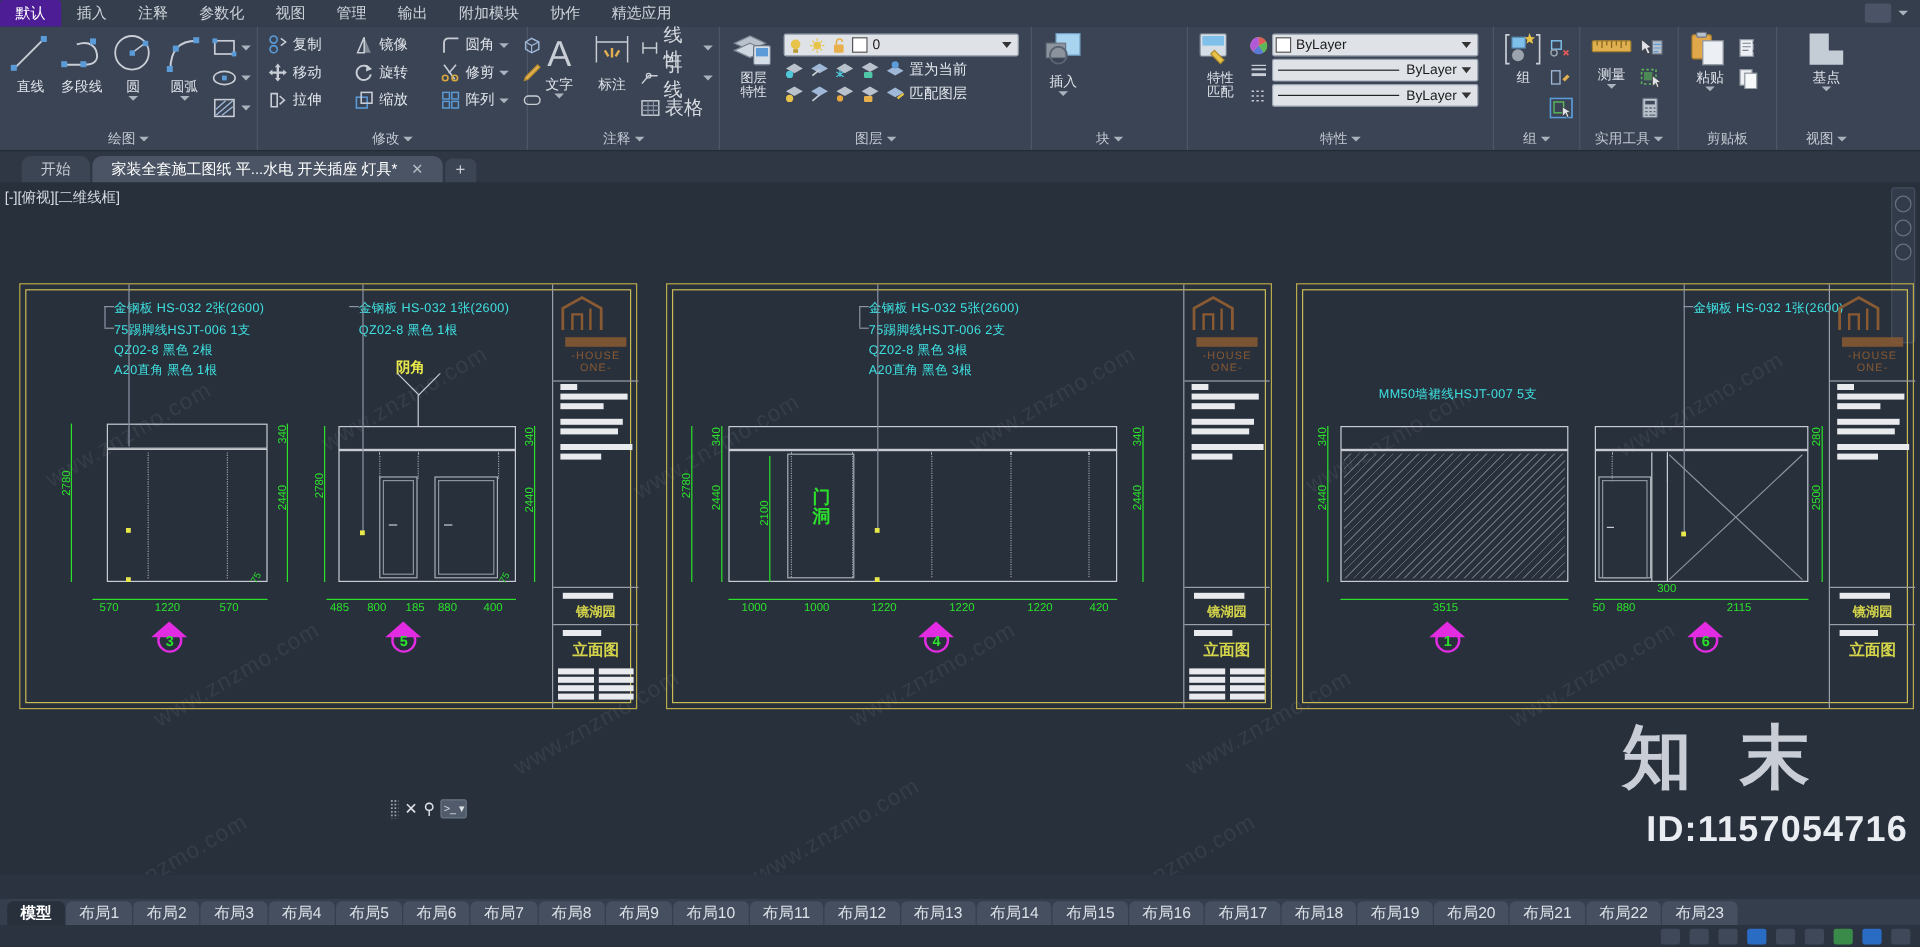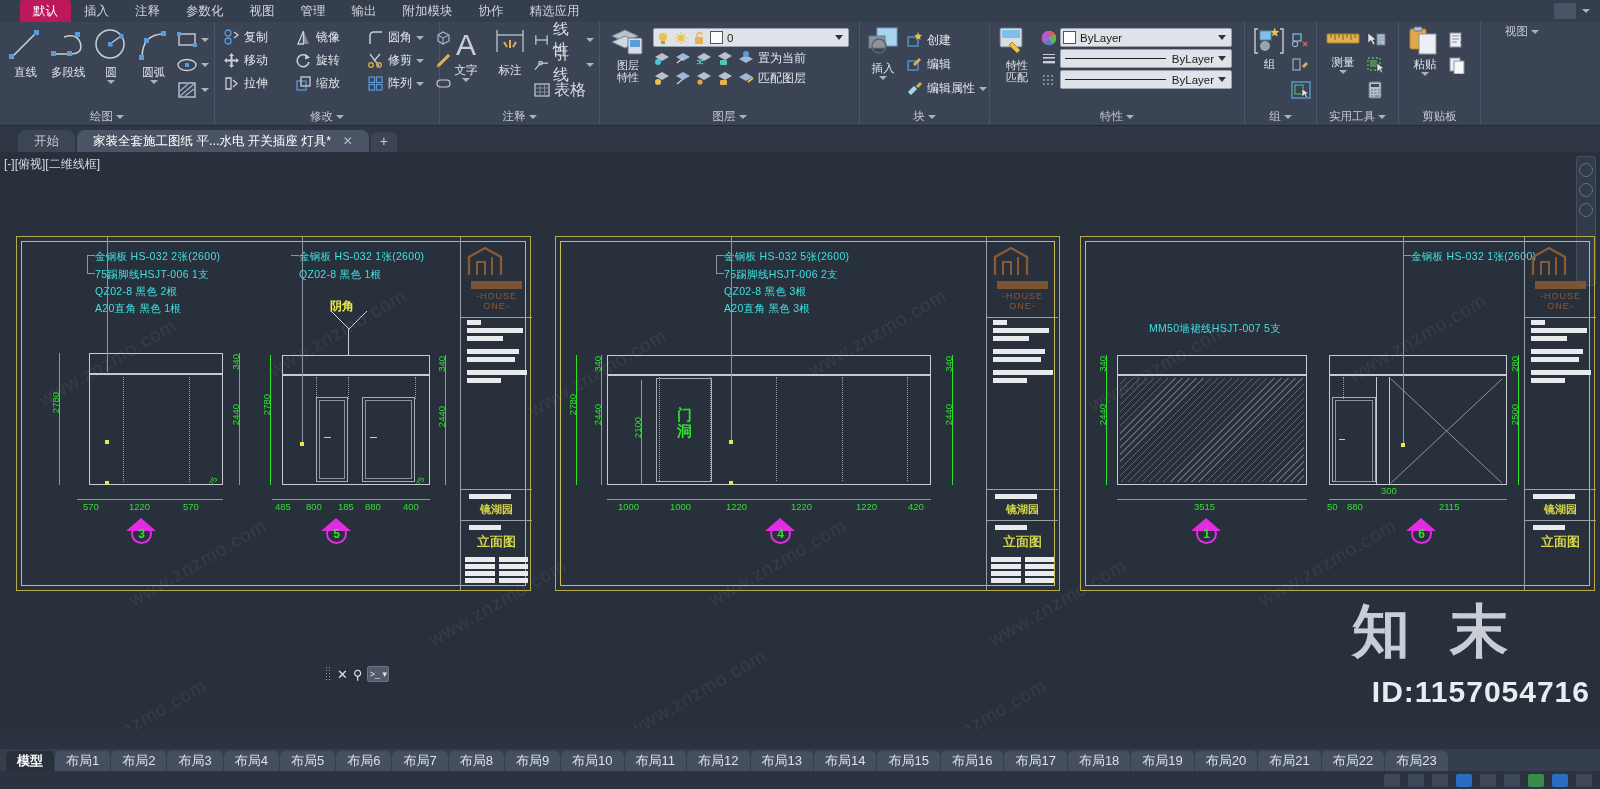--- a/index.html
+++ b/index.html
@@ -11,21 +11,21 @@
   }
   
   .ribbon-tabs {
     height:22px; background:#353e4d; display:flex; align-items:stretch;
     position:relative; z-index:5;
   }
   .rtab {
     padding:0 13px; font-size:12.5px; color:#cfd4db; line-height:22px;
     cursor:default; white-space:nowrap;
   }
-  .rtab.active { background:#be185d; color:#fff; border-top:1px solid #5b6辛;margin-left:20px; }
+  .rtab.active { background:#4c1d95; color:#fff; border-top:1px solid #5b6辛; }
   .rtab.active { border-radius:3px 3px 0 0; }
   .qa-right { margin-left:auto; display:flex; align-items:center; gap:6px; padding-right:10px;}
   .qa-icn { width:22px;height:16px;background:#4a5466;border-radius:2px; display:inline-block;}
   .tri { width:0;height:0;border-left:4px solid transparent;border-right:4px solid transparent;border-top:4px solid #aab2bd; display:inline-block;}
   
   .ribbon {
     height:104px; background:#3b4454; display:flex; align-items:stretch;
     border-bottom:1px solid #222a36; position:relative;
   }
   .panel { display:flex; flex-direction:column; border-right:1px solid #4d5costs; border-right:1px solid #4d5668; position:relative; }
@@ -481,44 +481,20 @@
         <span class="icn">
           <svg width="36" height="34" viewBox="0 0 36 34">
               <rect x="12" y="2" width="20" height="18" fill="#a9d4f0" stroke="#6f9cc0"></rect>
               <rect x="4" y="10" width="16" height="12" fill="#8d939c" stroke="#6b7684"></rect>
               <circle cx="14" cy="20" r="7" fill="none" stroke="#5a6472" stroke-width="1.6"></circle>
             </svg>
         </span>
         <span class="lbl">插入</span>
         <span class="tri"></span>
       </div>
-      <div style="display:flex;flex-direction:column;gap:1px;padding-top:3px;">
-        <div class="rowbtn">
-          <svg width="17" height="17" viewBox="0 0 17 17">
-              <rect x="2" y="5" width="10" height="9" fill="none" stroke="#5a9bd8" stroke-width="1.3"></rect>
-              <path d="M11 1 L13 5 L17 5.5 L14 8 L15 12 L11 10 L8 12 L9 8 L6 5.5 L10 5 Z" fill="#e8c34a" transform="scale(0.7) translate(6,-1)"></path>
-            </svg>
-          <span class="lbl">创建</span>
-        </div>
-        <div class="rowbtn">
-          <svg width="17" height="17" viewBox="0 0 17 17">
-              <rect x="2" y="5" width="10" height="9" fill="none" stroke="#5a9bd8" stroke-width="1.3"></rect>
-              <path d="M9 10 L15 4 L13 2 L7 8 Z" fill="#e0b050"></path>
-            </svg>
-          <span class="lbl">编辑</span>
-        </div>
-        <div class="rowbtn">
-          <svg width="17" height="17" viewBox="0 0 17 17">
-              <path d="M2 12 L8 6 L11 9 L5 15 Z" fill="#a9d4f0" stroke="#6f9cc0"></path>
-              <path d="M10 6 L14 2 L16 4 L12 8 Z" fill="#e0b050"></path>
-            </svg>
-          <span class="lbl">编辑属性</span>
-          <span class="tri"></span>
-        </div>
-      </div>
     </div>
     <div class="panel-title">
       <span>块</span><span class="tri"></span>
     </div>
   </div>
 
   <div class="panel" style="width:255px;">
     <div class="panel-body">
       <div class="bigbtn" style="width:44px">
         <span class="icn">
@@ -684,20 +660,31 @@
             </svg>
         </div>
       </div>
     </div>
     <div class="panel-title">
       <span>剪贴板</span>
     </div>
   </div>
 
   <div class="panel" style="width:82px;border-right:none;">
+    <div class="panel-body" style="justify-content:center;">
+      <div class="bigbtn" style="width:48px">
+        <span class="icn">
+          <svg width="40" height="30" viewBox="0 0 40 30">
+              <path d="M6 2 H22 V16 H34 V28 H6 Z" fill="#c4ccd6"></path>
+            </svg>
+        </span>
+        <span class="lbl">基点</span>
+        <span class="tri"></span>
+      </div>
+    </div>
     <div class="panel-title">
       <span>视图</span><span class="tri"></span>
     </div>
   </div>
 </div>
 
 <div class="doctabs">
   <div class="doctab">
     <span>开始</span>
   </div>

